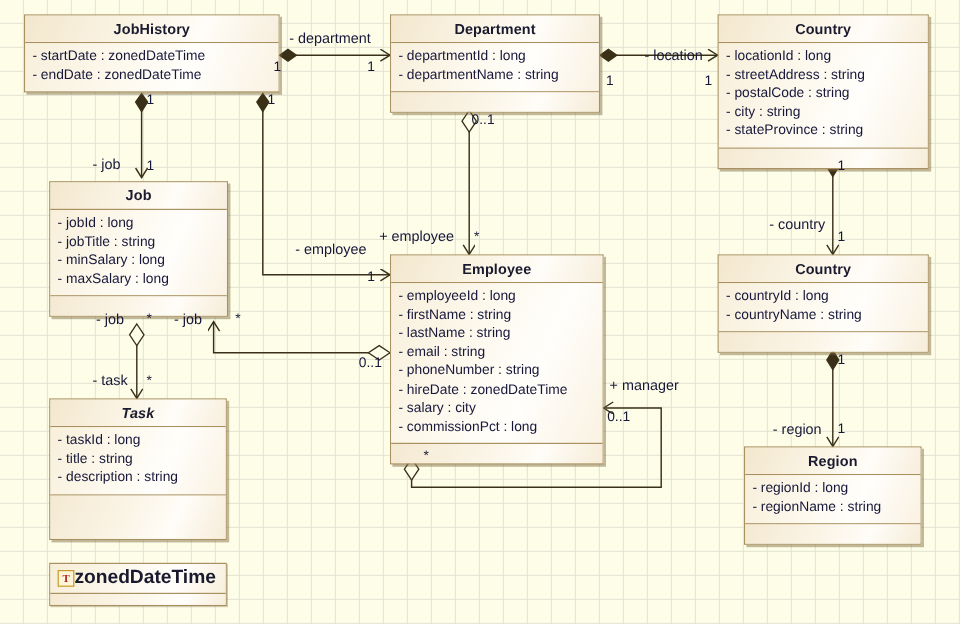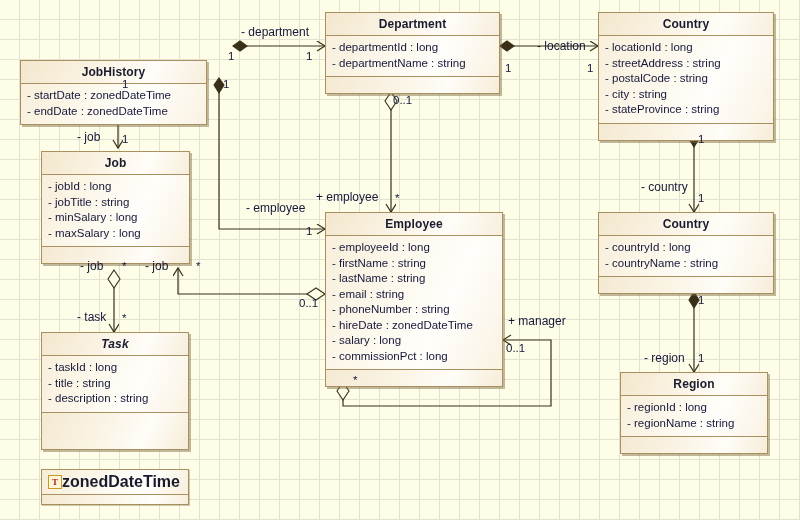--- a/index.html
+++ b/index.html
@@ -137,21 +137,21 @@
       <polygon points="694,131 699,139 694,147 689,139" fill="#3a3018"></polygon>
       <polygon points="694,292 699,300 694,308 689,300" fill="#3a3018"></polygon>
 
       <polygon points="391,92 397,101 391,110 385,101" fill="#fdfde8"></polygon>
       <polygon points="114,270 120,279 114,288 108,279" fill="#fdfde8"></polygon>
       <polygon points="325,294 316,288 307,294 316,300" fill="#fdfde8"></polygon>
       <polygon points="343,382 349,391 343,400 337,391" fill="#fdfde8"></polygon>
     </g>
   </svg>
 
-  <div class="uml-class" style="left:20px;top:12px;width:187px;margin-top:48px;">
+  <div class="uml-class" style="left:20px;top:12px;width:213px;">
     <div class="cls-header">JobHistory</div>
     <div class="cls-attrs last">
       <div class="attr">- startDate : zonedDateTime</div>
       <div class="attr">- endDate : zonedDateTime</div>
     </div>
   </div>
 
   <div class="uml-class" style="left:325px;top:12px;width:175px;">
     <div class="cls-header">Department</div>
     <div class="cls-attrs">
@@ -186,21 +186,21 @@
 
   <div class="uml-class" style="left:325px;top:212px;width:178px;">
     <div class="cls-header">Employee</div>
     <div class="cls-attrs">
       <div class="attr">- employeeId : long</div>
       <div class="attr">- firstName : string</div>
       <div class="attr">- lastName : string</div>
       <div class="attr">- email : string</div>
       <div class="attr">- phoneNumber : string</div>
       <div class="attr">- hireDate : zonedDateTime</div>
-      <div class="attr">- salary : long</div>
+      <div class="attr">- salary : city</div>
       <div class="attr">- commissionPct : long</div>
     </div>
     <div class="cls-ops"></div>
   </div>
 
   <div class="uml-class" style="left:598px;top:212px;width:176px;">
     <div class="cls-header">Country</div>
     <div class="cls-attrs">
       <div class="attr">- countryId : long</div>
       <div class="attr">- countryName : string</div>

